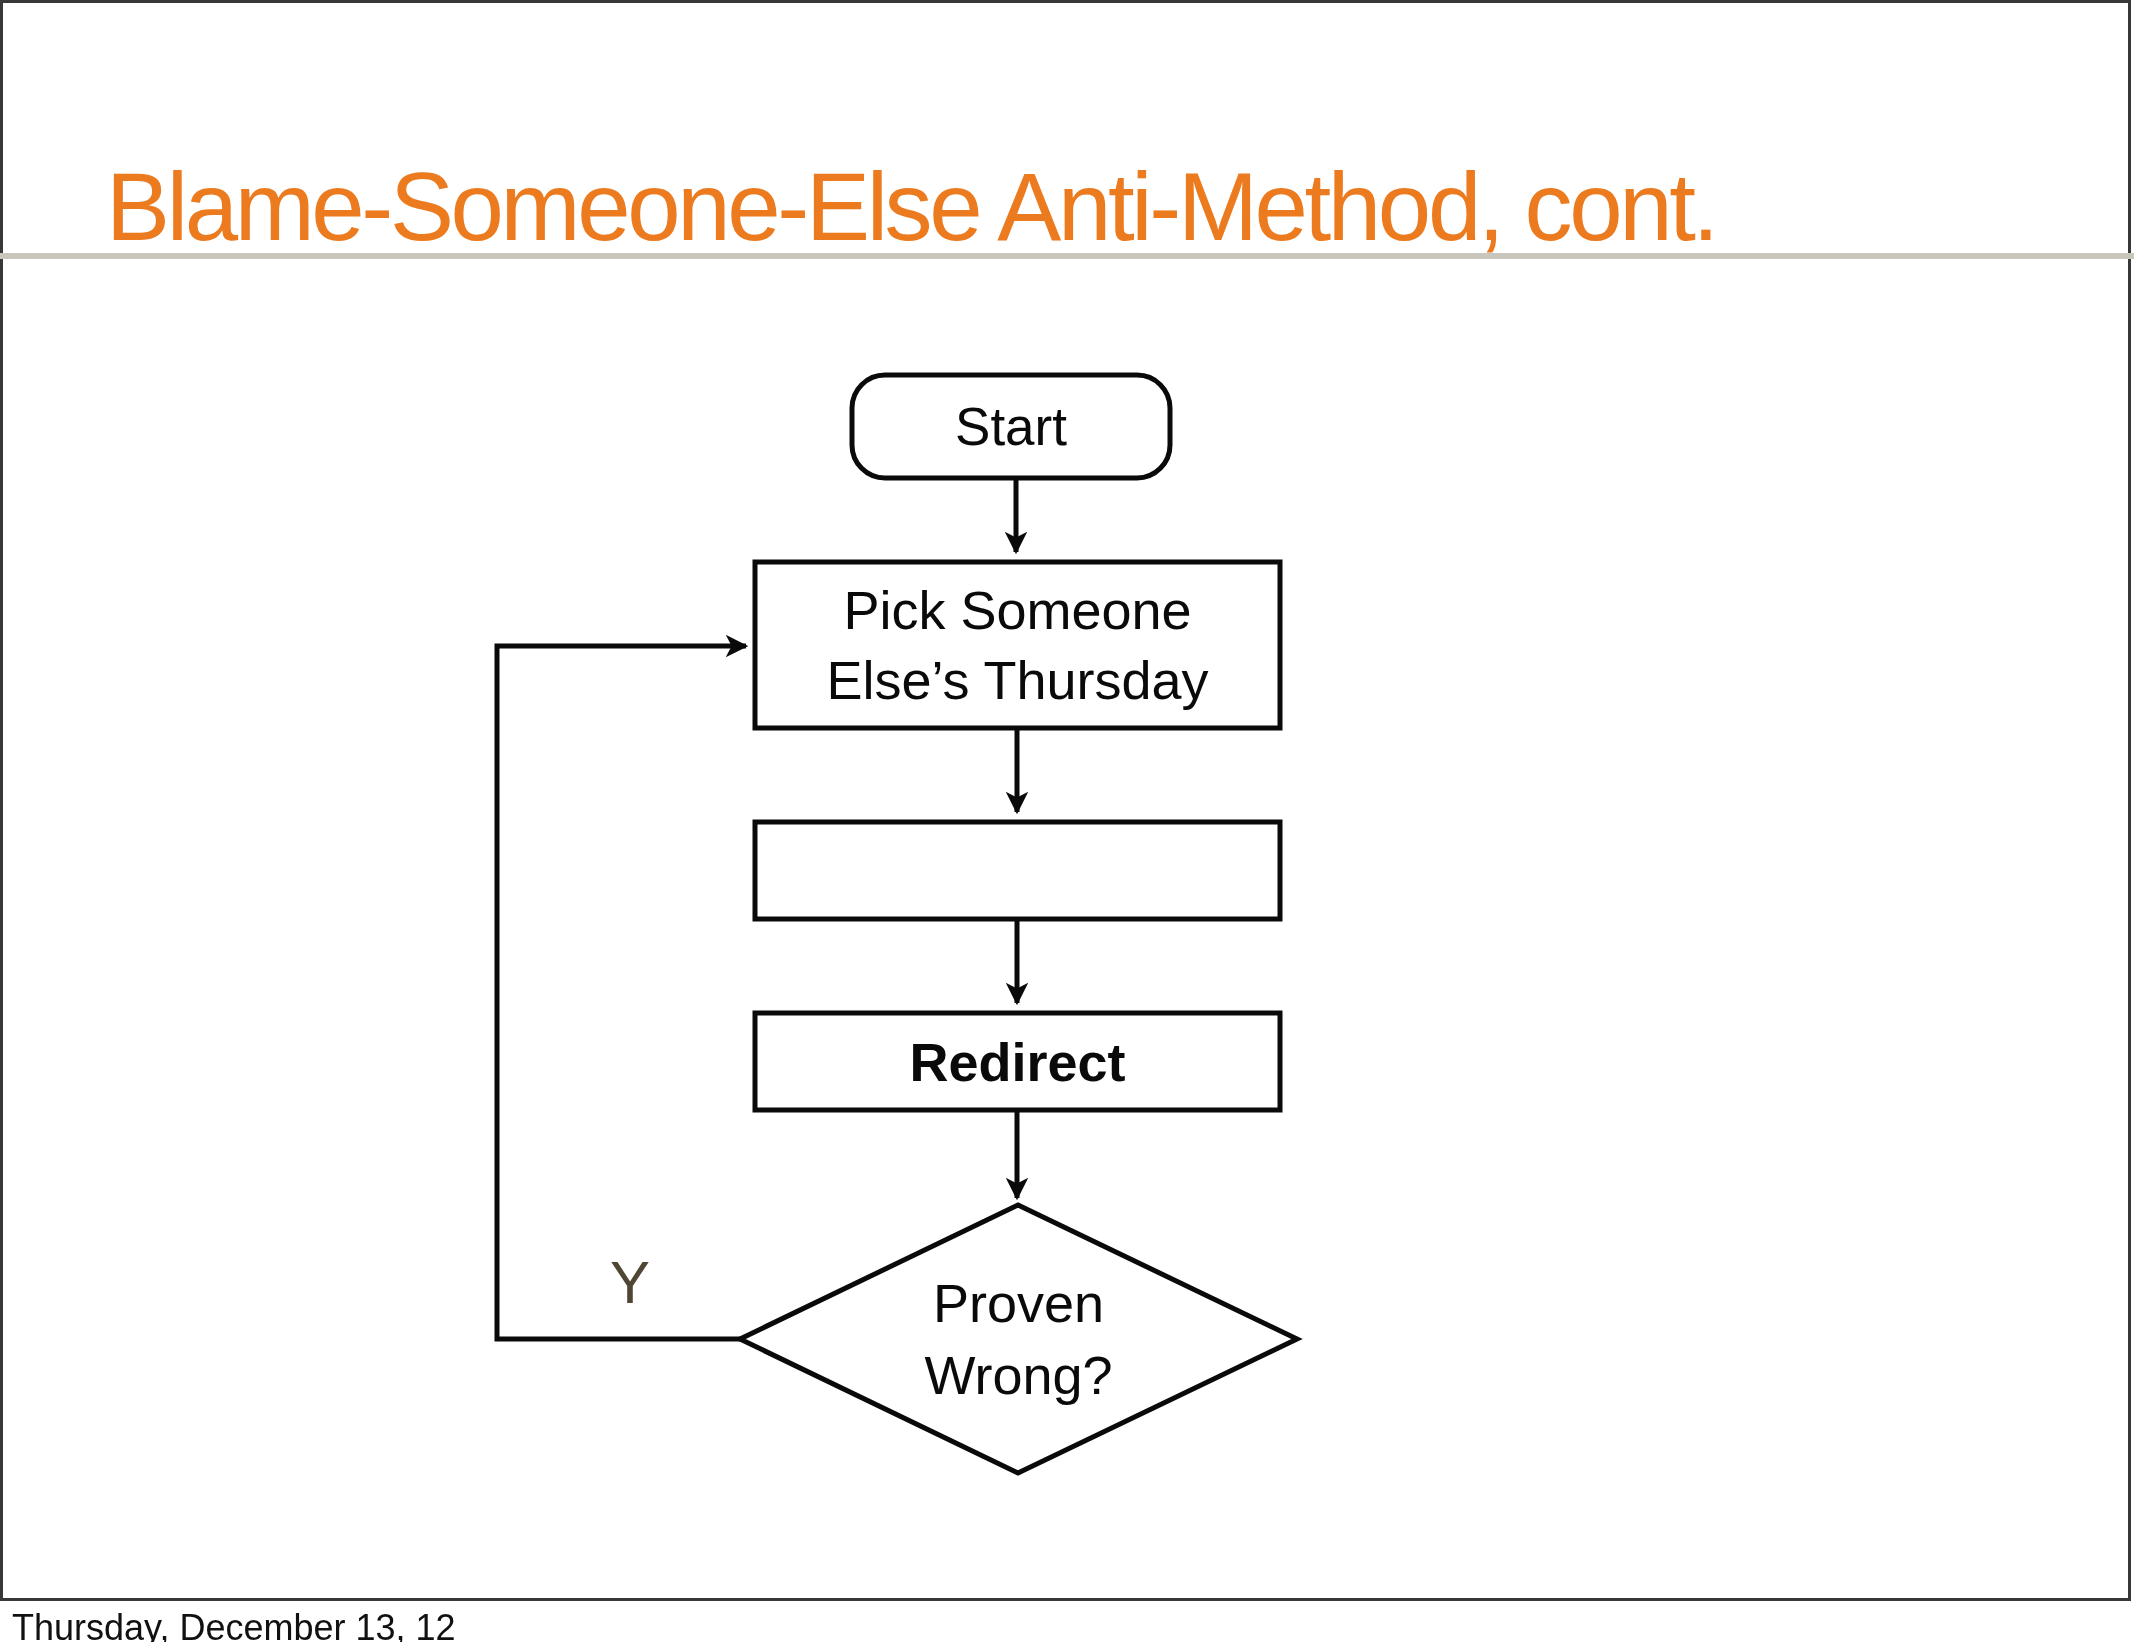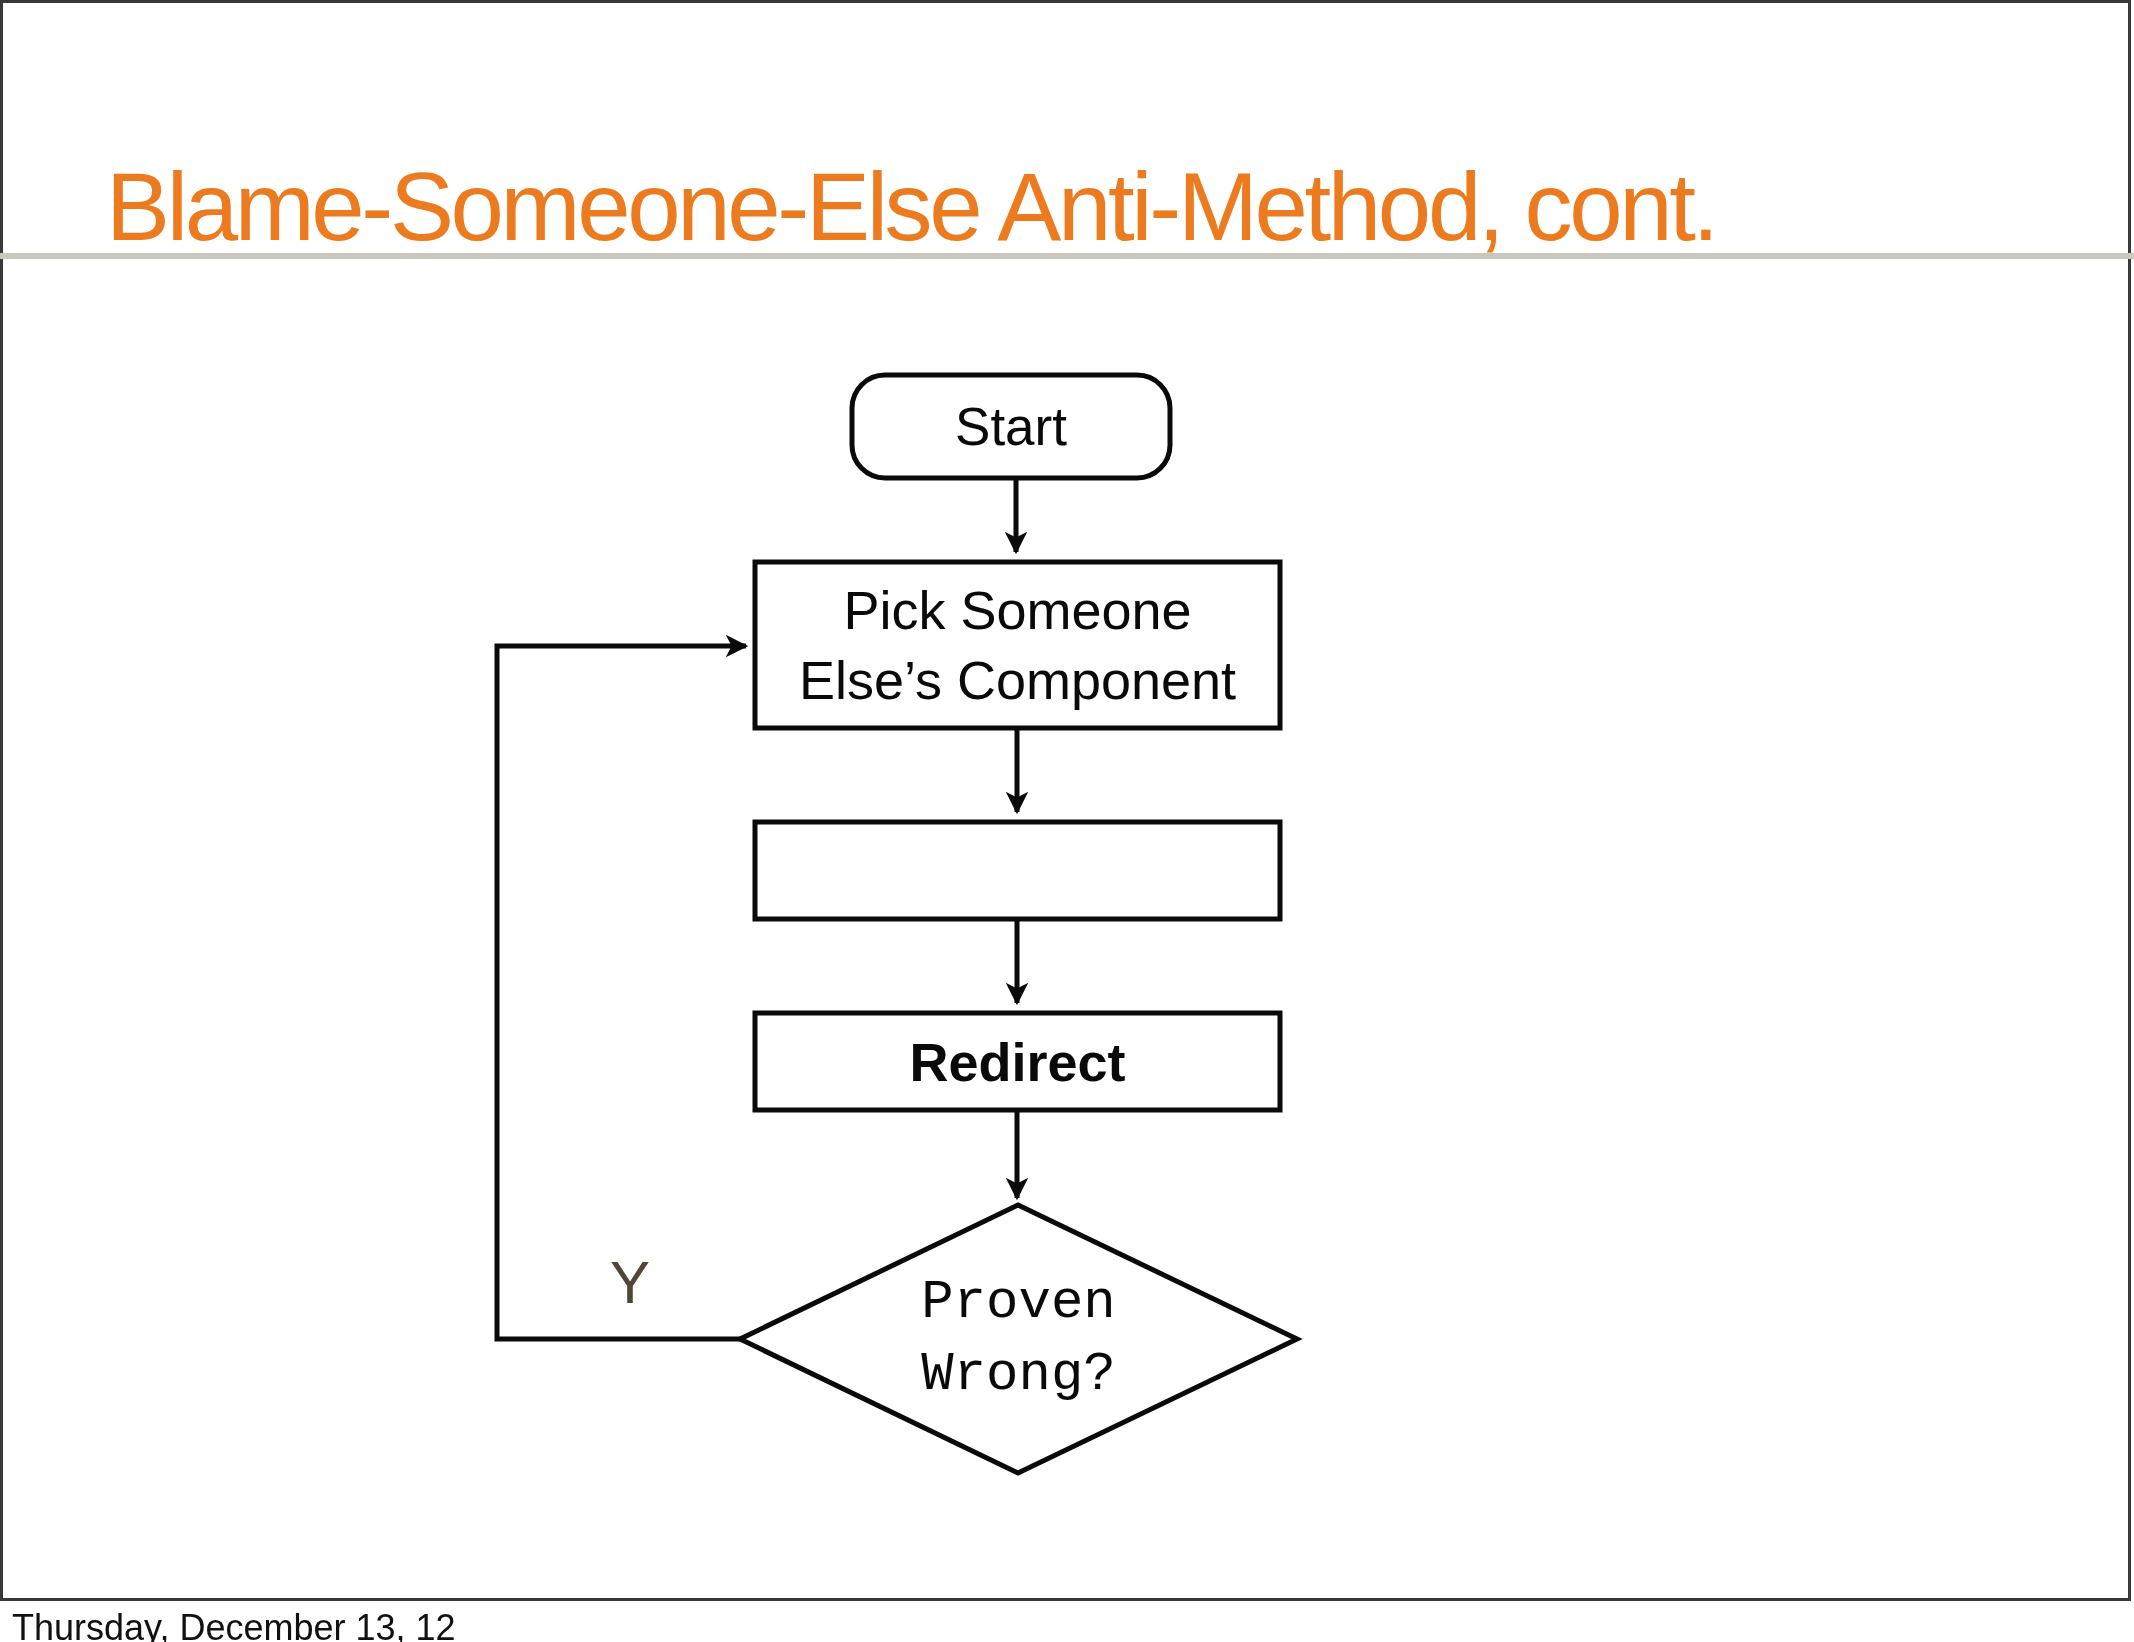--- a/index.html
+++ b/index.html
@@ -58,21 +58,21 @@
     font-size: 54px;
     line-height: 70px;
     color: #0a0a0a;
     z-index: 5;
   }
   .node-label span { display: block; }
   .label-start     { left: 852px;  top: 375px;  width: 318px; height: 103px; font-size: 53px; }
   .label-pick      { left: 755px;  top: 562px;  width: 525px; height: 166px; }
   .label-hyp       { left: 755px;  top: 822px;  width: 525px; height: 97px; }
   .label-redirect  { left: 755px;  top: 1013px; width: 525px; height: 97px; font-weight: bold; }
-  .label-decision  { left: 740px;  top: 1205px; width: 557px; height: 268px; line-height: 72px; font-family: Liberation Mono, monospace; }
+  .label-decision  { left: 740px;  top: 1205px; width: 557px; height: 268px; line-height: 72px; }
   .y-label {
     position: absolute;
     left: 610px;
     top: 1248px;
     font-size: 60px;
     color: #4F4634;
     z-index: 5;
   }
   .footer {
     position: absolute;
@@ -112,21 +112,21 @@
     <rect x="755" y="562" width="525" height="166" fill="#ffffff" stroke="#0a0a0a" stroke-width="5"></rect>
     <rect x="755" y="822" width="525" height="97" fill="#ffffff" stroke="#0a0a0a" stroke-width="5"></rect>
     <rect x="755" y="1013" width="525" height="97" fill="#ffffff" stroke="#0a0a0a" stroke-width="5"></rect>
     <polygon points="1018,1205 1297,1339 1018,1473 740,1339" fill="#ffffff" stroke="#0a0a0a" stroke-width="5"></polygon>
   </svg>
 
   <div class="node-label label-start">Start</div>
 
   <div class="node-label label-pick">
     <span>Pick Someone</span>
-    <span>Else’s Component</span>
+    <span>Else’s Thursday</span>
   </div>
 
 
   <div class="node-label label-redirect">Redirect</div>
 
   <div class="node-label label-decision">
     <span>Proven</span>
     <span>Wrong?</span>
   </div>
 

